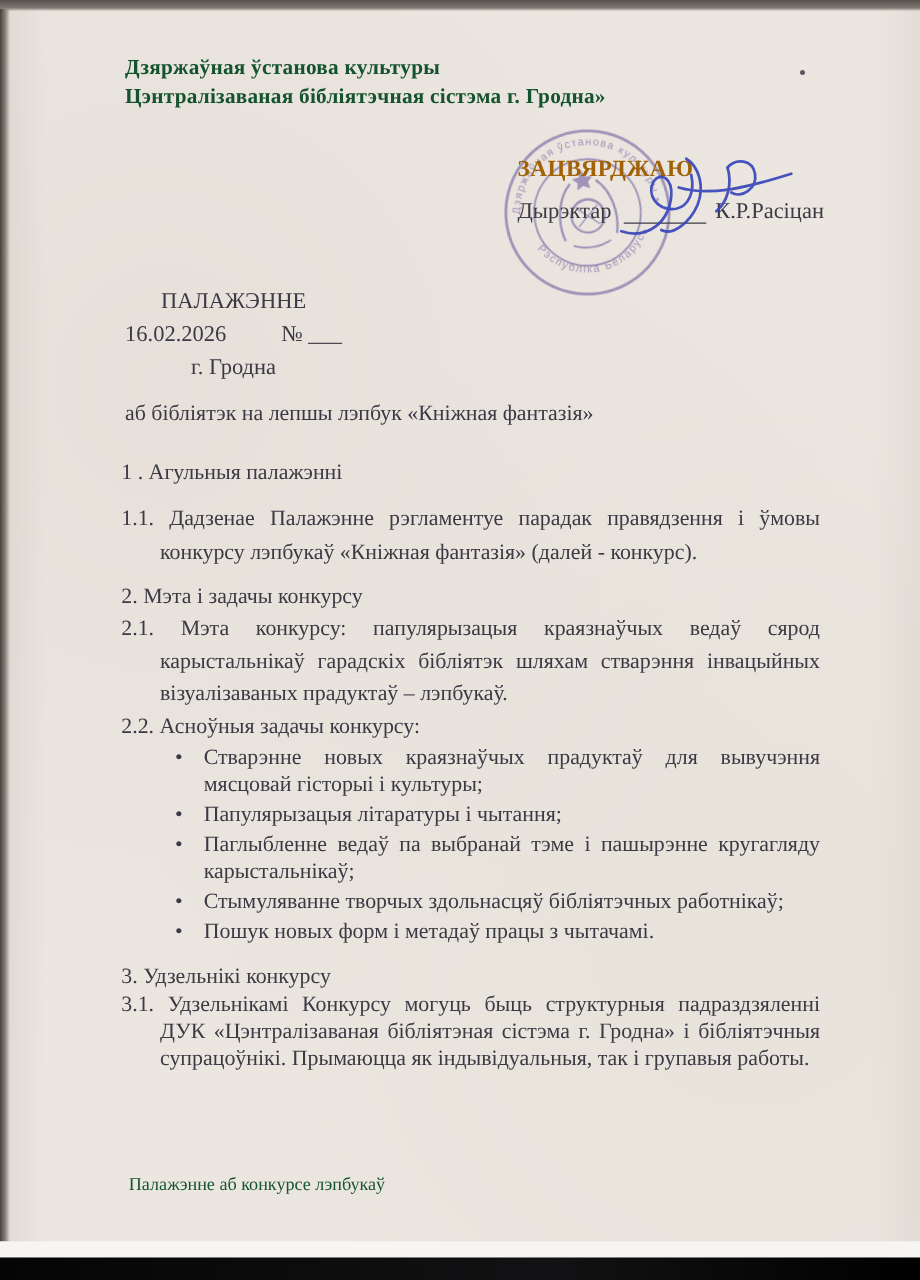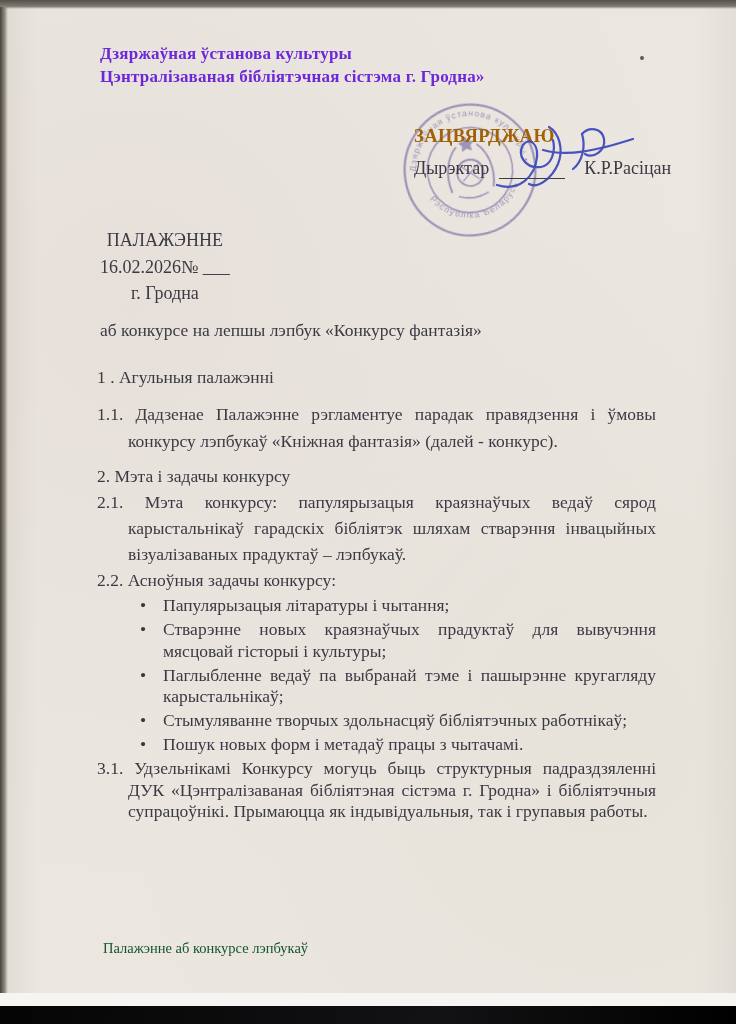--- a/index.html
+++ b/index.html
@@ -20,35 +20,35 @@
   .edge-top   { position:absolute; top:0; left:0; right:0; height:9px;
                 background:linear-gradient(180deg,#54514c,#7e7970 70%, rgba(126,121,112,0)); }
   .edge-left  { position:absolute; top:7px; left:0; width:8px; bottom:30px;
                 background:linear-gradient(90deg,#45423e 0%, #8b867c 55%, rgba(139,134,124,0)); }
   .edge-bottom-light { position:absolute; left:0; right:0; bottom:18px; height:13px; background:#f6f5f1; }
   .edge-bottom-dark  { position:absolute; left:0; right:0; bottom:0; height:18px;
                 background:linear-gradient(90deg,#050506,#121214 60%,#000); }
   .speck { position:absolute; left:640px; top:56px; width:4px; height:4px; border-radius:50%; background:#5a5a60; }
 
   .org-header { position:absolute; left:100px; top:42px; font-weight:700; font-size:17px;
-                line-height:23px; color:#6d28d9; letter-spacing:.2px; }
+                line-height:23px; color:#14532d; letter-spacing:.2px; }
 
   .approval { position:absolute; left:414px; top:124px; z-index:3; }
   .approve-word { font-weight:700; font-size:18.5px; color:#a16207; letter-spacing:.4px; line-height:24px; }
   .director-row { margin-top:10px; font-size:18px; display:flex; align-items:baseline; }
   .sig-line { display:inline-block; width:66px; margin:0 3px 0 10px;
               border-bottom:1.5px solid #3c3c46; height:1em; align-self:flex-end; }
-  .director-name { margin-left:16px; }
+  .director-name { margin-left:4px; }
 
   .stamp-wrap { position:absolute; left:399px; top:99px; width:142px; height:142px; z-index:2;
                 transform:rotate(-9deg); opacity:.58; mix-blend-mode:multiply; filter:blur(.3px); }
   .signature-wrap { position:absolute; left:485px; top:113px; width:162px; height:92px; z-index:4; opacity:.92; }
 
   .doc-meta { position:absolute; left:100px; top:227px; font-size:18px; line-height:26.5px;text-align:center; }
-  .doc-number { }
+  .doc-number { margin-left:44px; }
 
   .doc-subject { position:absolute; left:100px; top:320px; font-size:17.5px; }
   .section-1-heading { position:absolute; left:97px; top:367px; font-size:17.5px; }
 
   .flow { position:absolute; left:97px; top:401px; width:559px; font-size:17.5px; }
   .clause { line-height:27px; text-align:justify; padding-left:31px; text-indent:-31px; }
   .sec-h  { line-height:25px; margin-top:9px; }
   .clause-tight { line-height:26px; text-align:justify; padding-left:31px; text-indent:-31px; }
   .bullets { margin-top:2px; padding-left:66px; list-style:none; }
   .bullets li { position:relative; line-height:21.5px; margin-bottom:2.5px; text-align:justify; }
@@ -122,36 +122,37 @@
   </div>
 
   <div class="doc-meta">
     <div>ПАЛАЖЭННЕ</div>
     <div>
       <span>16.02.2026</span><span class="doc-number">№ ___</span>
     </div>
     <div>г. Гродна</div>
   </div>
 
-  <div class="doc-subject">аб конкурсе на лепшы лэпбук «Конкурсу фантазія»</div>
+  <div class="doc-subject">аб бібліятэк на лепшы лэпбук «Кніжная фантазія»</div>
 
   <div class="section-1-heading">1 . Агульныя палажэнні</div>
 
   <div class="flow">
     <p class="clause">1.1. Дадзенае Палажэнне рэгламентуе парадак правядзення і ўмовы конкурсу лэпбукаў «Кніжная фантазія» (далей - конкурс).</p>
 
     <p class="sec-h">2. Мэта і задачы конкурсу</p>
     <p class="clause-tight">2.1. Мэта конкурсу: папулярызацыя краязнаўчых ведаў сярод карыстальнікаў гарадскіх бібліятэк шляхам стварэння інвацыйных візуалізаваных прадуктаў – лэпбукаў.</p>
     <p class="clause-tight">2.2. Асноўныя задачы конкурсу:</p>
 
     <ul class="bullets">
+      <li>Стварэнне новых краязнаўчых прадуктаў для вывучэння мясцовай гісторыі і культуры;</li>
       <li>Папулярызацыя літаратуры і чытання;</li>
-      <li>Стварэнне новых краязнаўчых прадуктаў для вывучэння мясцовай гісторыі і культуры;</li>
       <li>Паглыбленне ведаў па выбранай тэме і пашырэнне кругагляду карыстальнікаў;</li>
       <li>Стымуляванне творчых здольнасцяў бібліятэчных работнікаў;</li>
       <li>Пошук новых форм і метадаў працы з чытачамі.</li>
     </ul>
 
+    <p class="sec-h" style="margin-top:12px;">3. Удзельнікі конкурсу</p>
     <p class="clause-31">3.1. Удзельнікамі Конкурсу могуць быць структурныя падраздзяленні ДУК «Цэнтралізаваная бібліятэная сістэма г. Гродна» і бібліятэчныя супрацоўнікі. Прымаюцца як індывідуальныя, так і групавыя работы.</p>
   </div>
 
   <div class="page-footer">Палажэнне аб конкурсе лэпбукаў</div>
 </div>
 
 </body></html>

